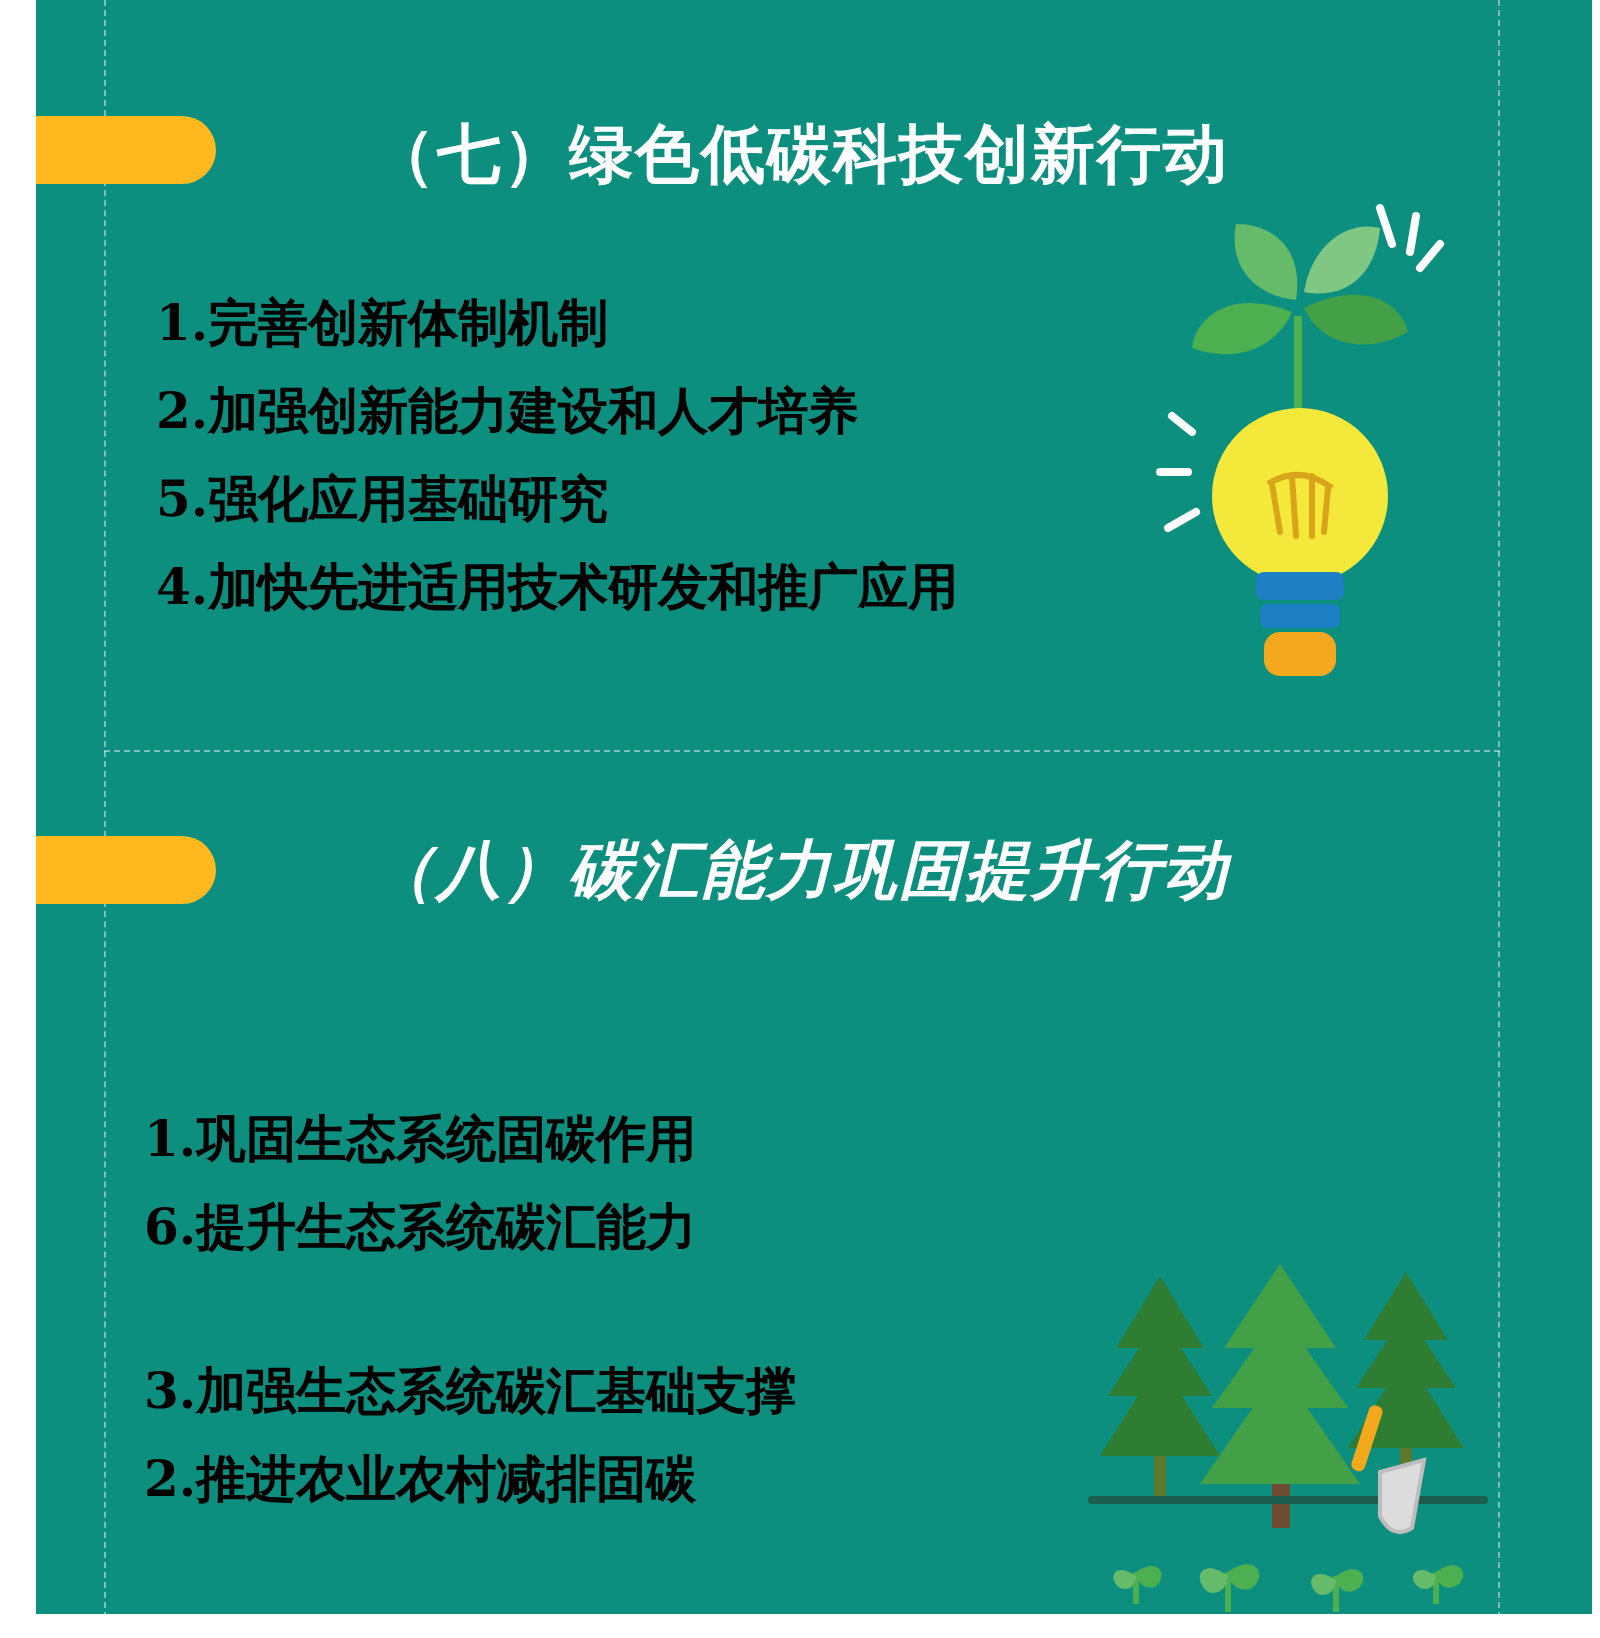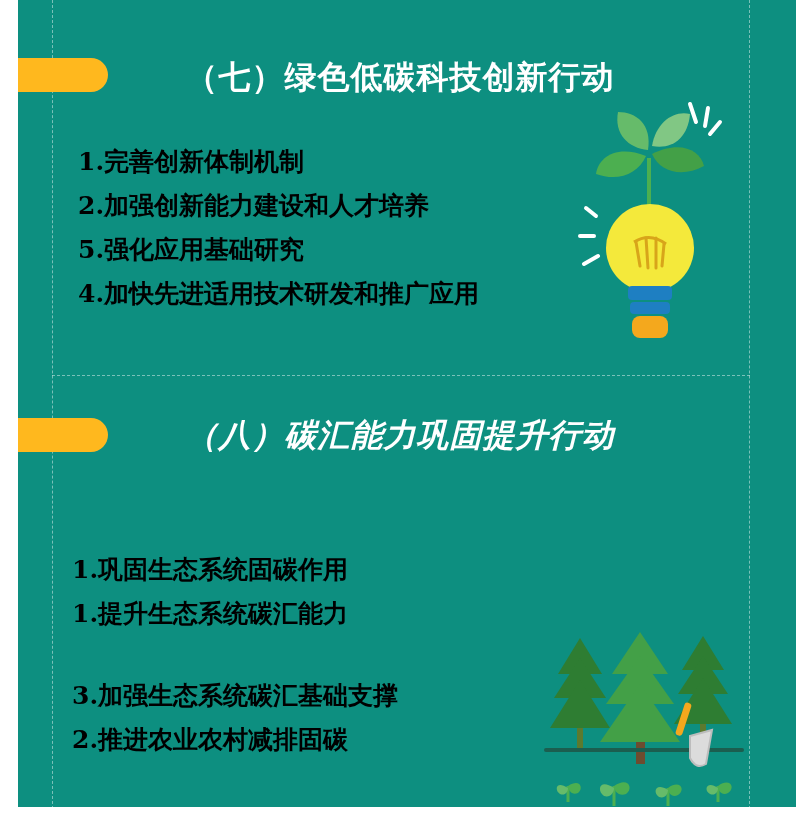--- a/index.html
+++ b/index.html
@@ -196,21 +196,21 @@
       <rect x="68" y="190" width="44" height="14" rx="4" fill="#1e7fc2"></rect>
       <rect x="70" y="206" width="40" height="12" rx="4" fill="#1e7fc2"></rect>
       <rect x="72" y="220" width="36" height="22" rx="8" fill="#f4a81d"></rect>
     </svg>
   </div>
 
   <div class="section-title t2">（八）碳汇能力巩固提升行动</div>
 
   <div class="list-block l2">
     <div class="list-item">1.巩固生态系统固碳作用</div>
-    <div class="list-item">1.提升生态系统碳汇能力</div>
+    <div class="list-item">6.提升生态系统碳汇能力</div>
     <div class="note">
       <span class="indent"></span><br>
     </div>
     <div class="list-item">3.加强生态系统碳汇基础支撑</div>
     <div class="list-item">2.推进农业农村减排固碳</div>
   </div>
 
   <div class="trees">
     <svg width="230" height="180" viewBox="0 0 230 180" xmlns="http://www.w3.org/2000/svg">
 

